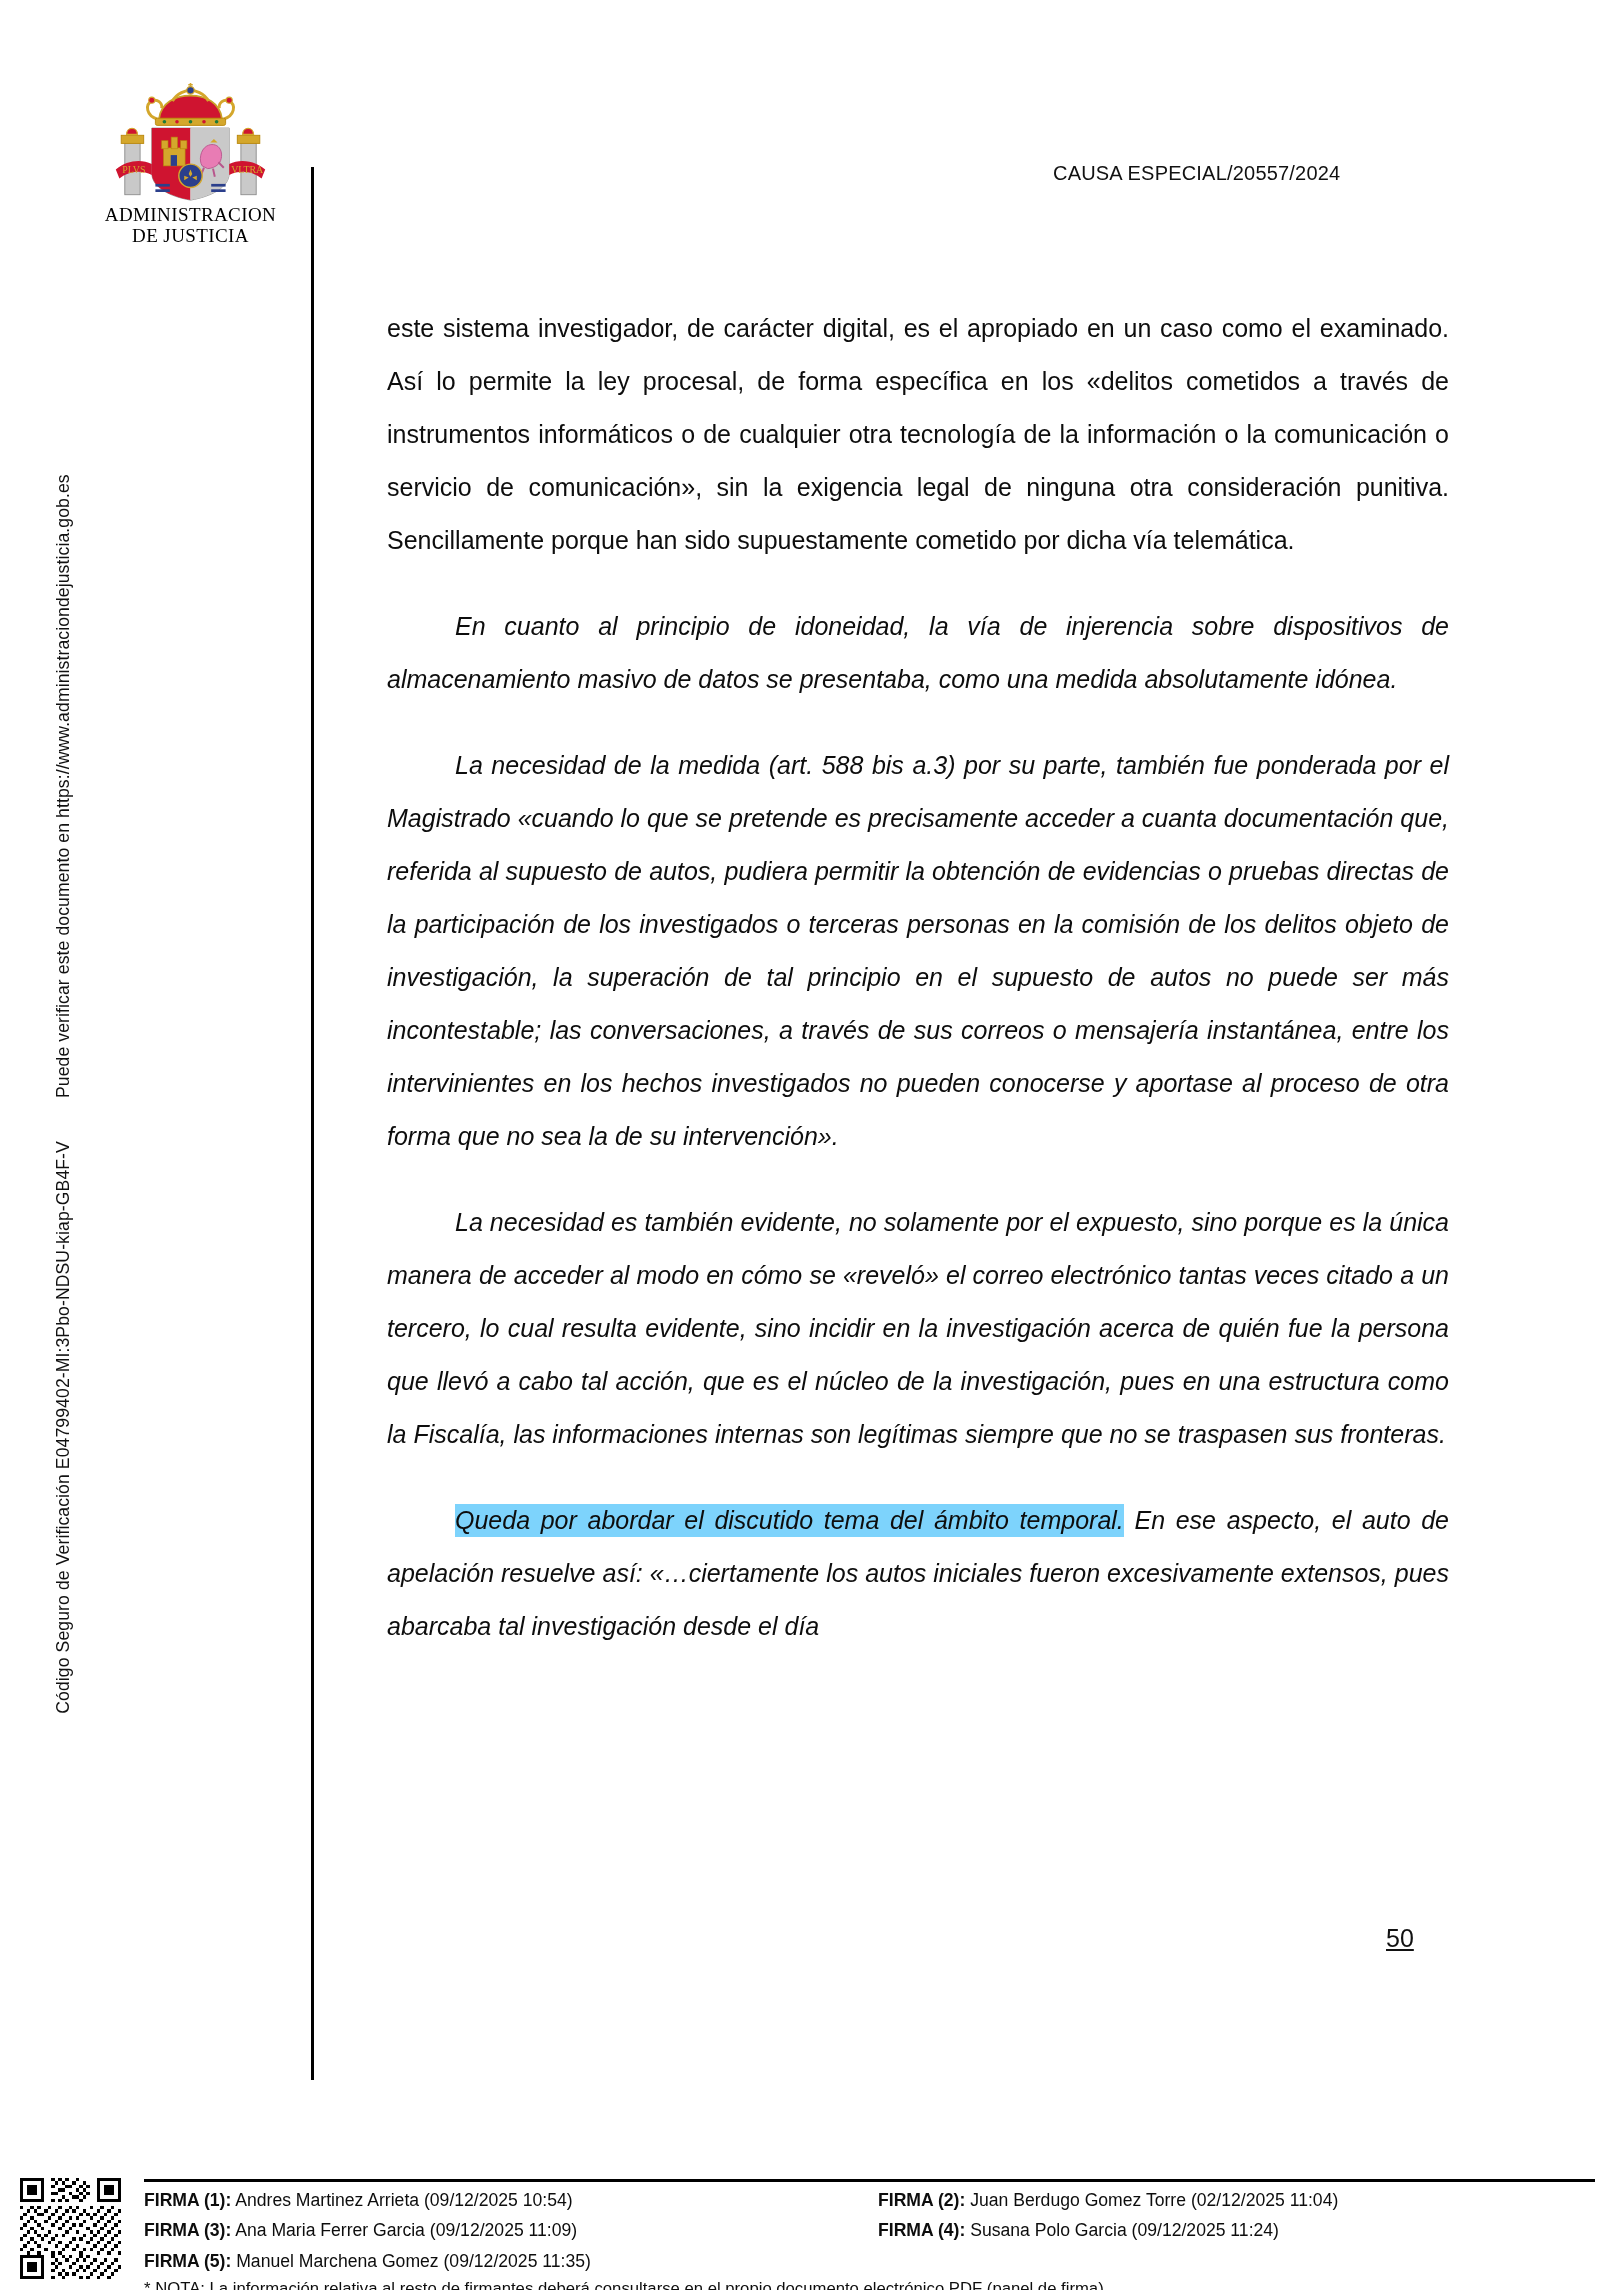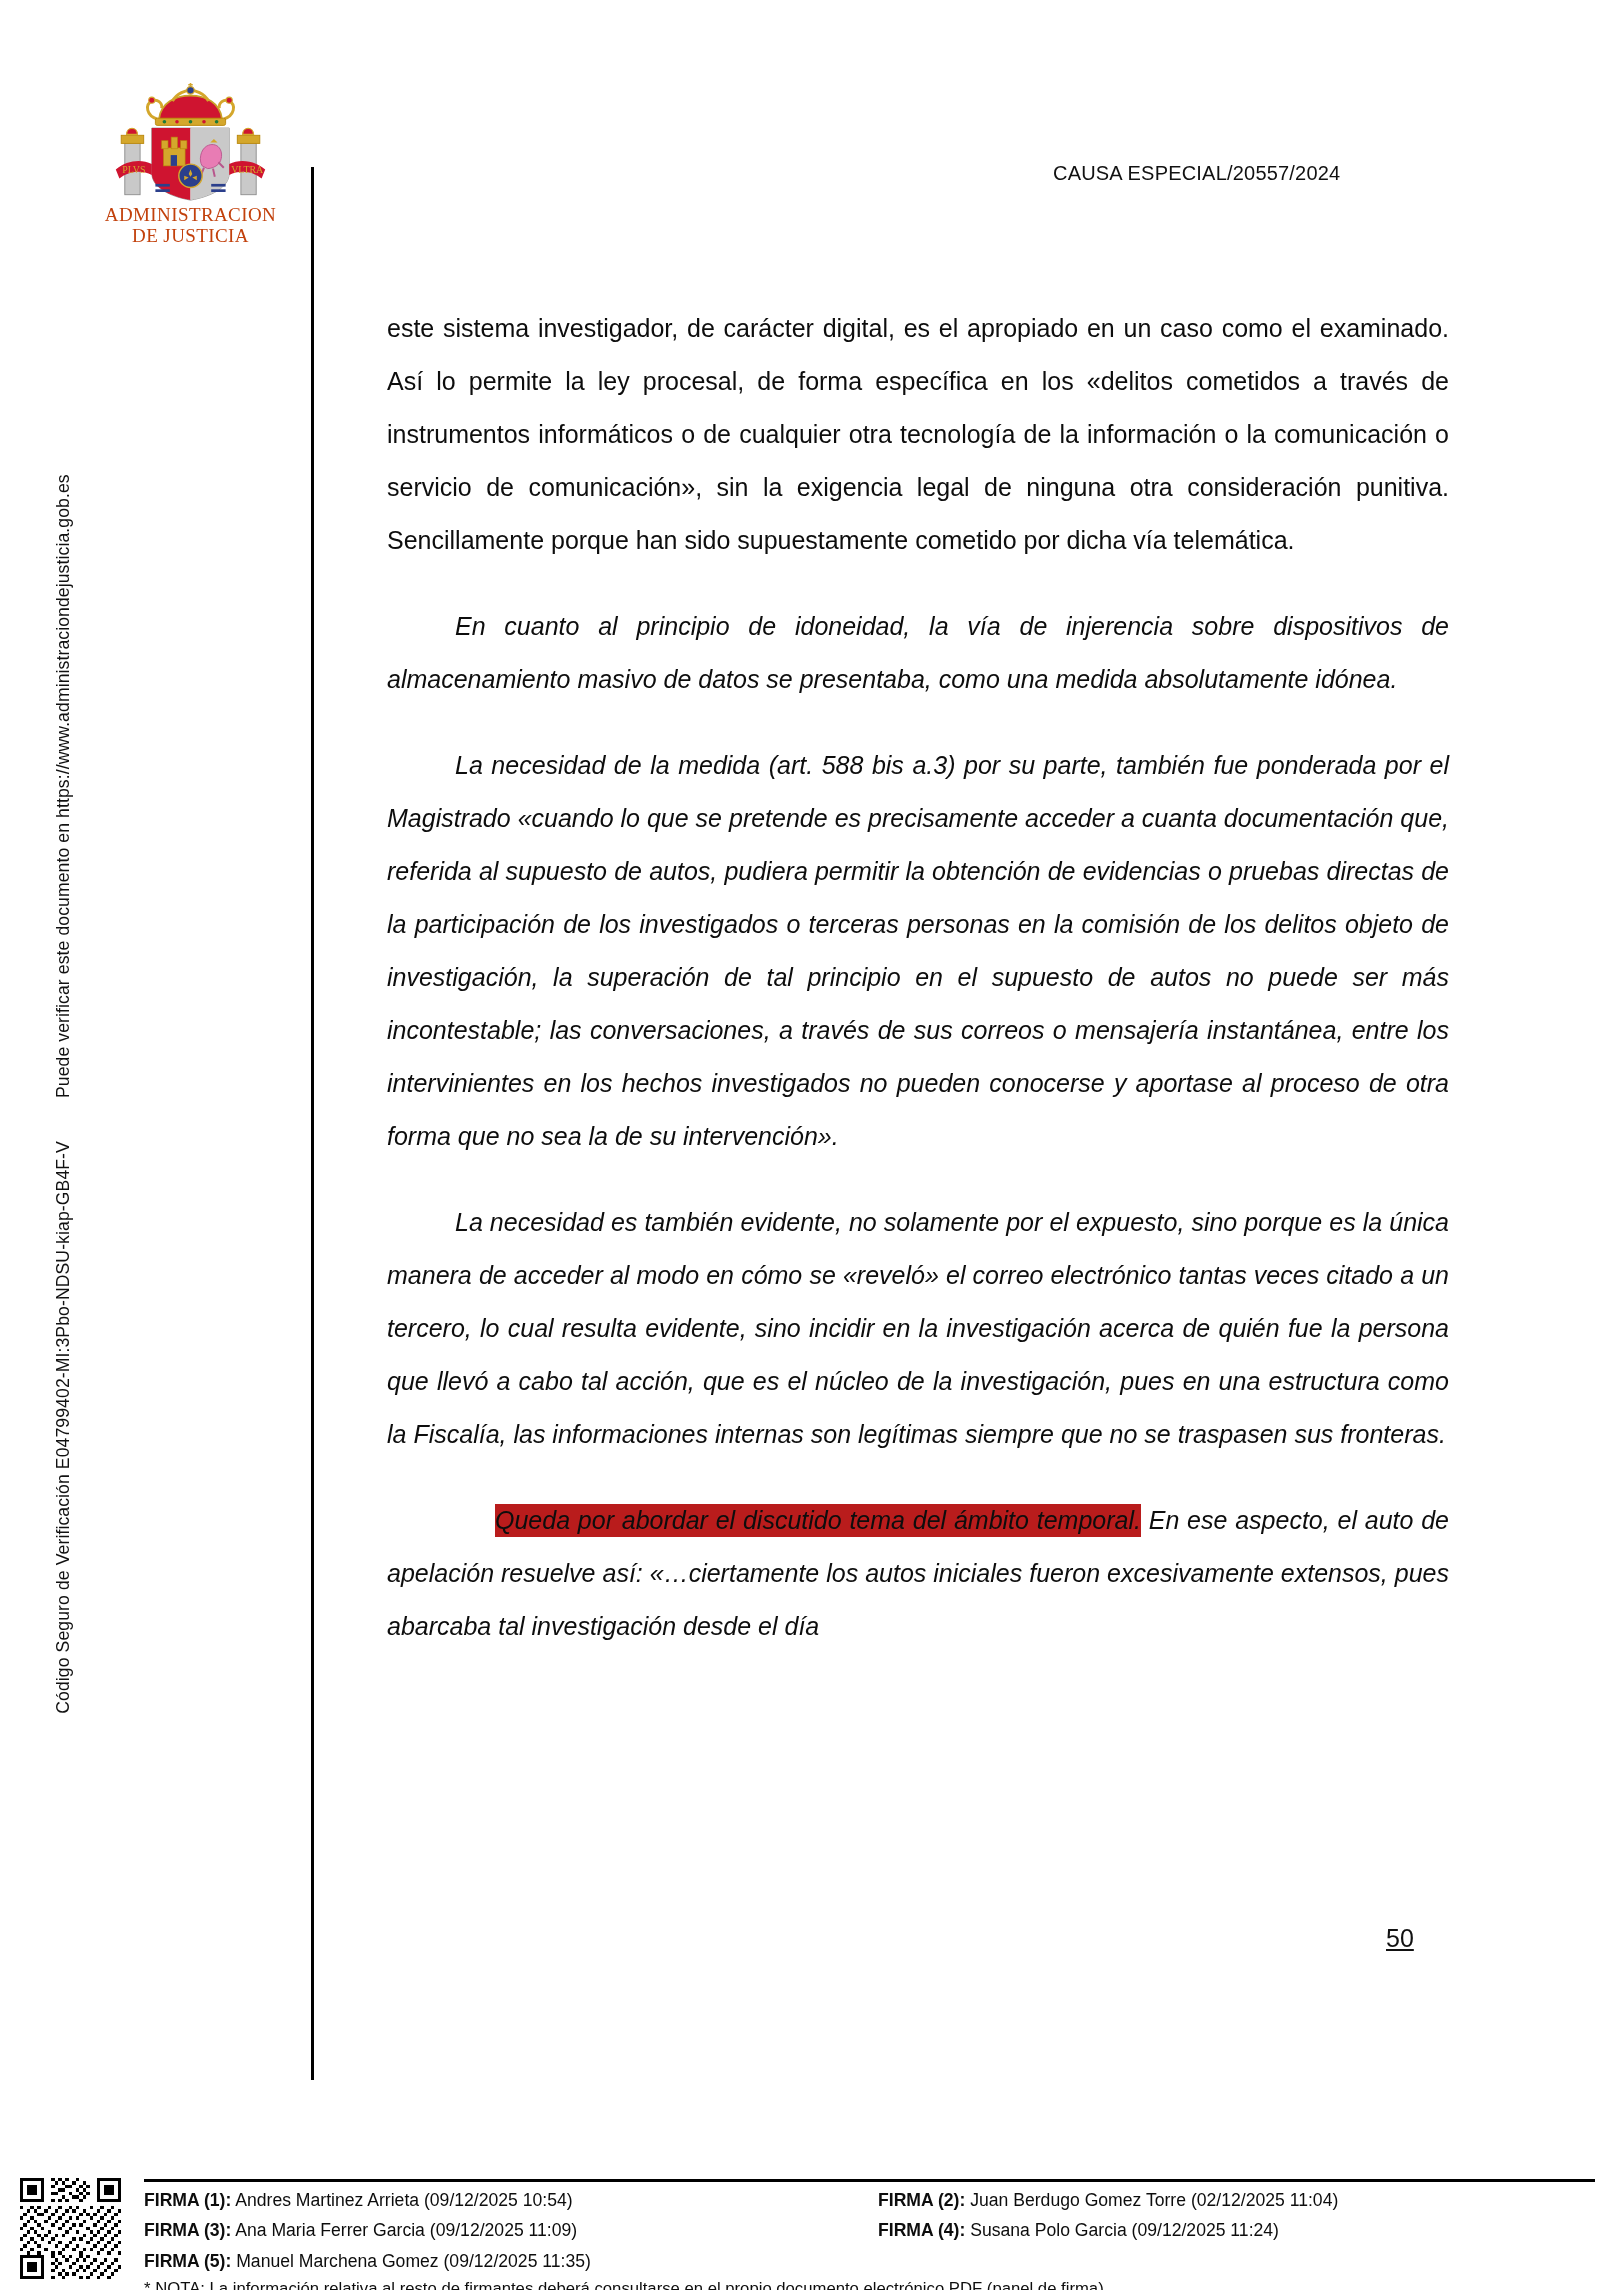--- a/index.html
+++ b/index.html
@@ -66,21 +66,21 @@
     width: 209px;
     height: 153px;
     text-align: center;
   }
   .crest-svg { display:block; margin: 0 auto; }
   .crest-caption {
     font-family: "Liberation Serif", serif;
     font-size: 19px;
     line-height: 1.12;
     letter-spacing: 0.4px;
-    color: #c2410c;
+    color: #000000;
     margin-top: 1.8px;
   }
 
   
   .doc-header {
     position: absolute;
     left: 1053px;
     top: 162px;
     font-size: 20px;
     letter-spacing: 0.2px;
@@ -100,25 +100,24 @@
     line-height: 53px;
     text-align: justify;
     text-justify: inter-word;
     color: #0d0d0d;
     margin: 0 0 33px 0;
     hyphens: none;
   }
   .para.indent { text-indent: 68px; font-style: italic; }
   .para:last-child { margin-bottom: 0; }
   .hl {
-    background: #b91c1c;
+    background: #7dd3fc;
     box-decoration-break: clone;
     -webkit-box-decoration-break: clone;
     padding: 1.8px 0 2.7px 0;
-    margin-left: 40px;
   }
 
   
   .page-number {
     position: absolute;
     left: 1386px;
     top: 1924px;
     font-size: 25px;
     color: #111;
     text-decoration: underline;

